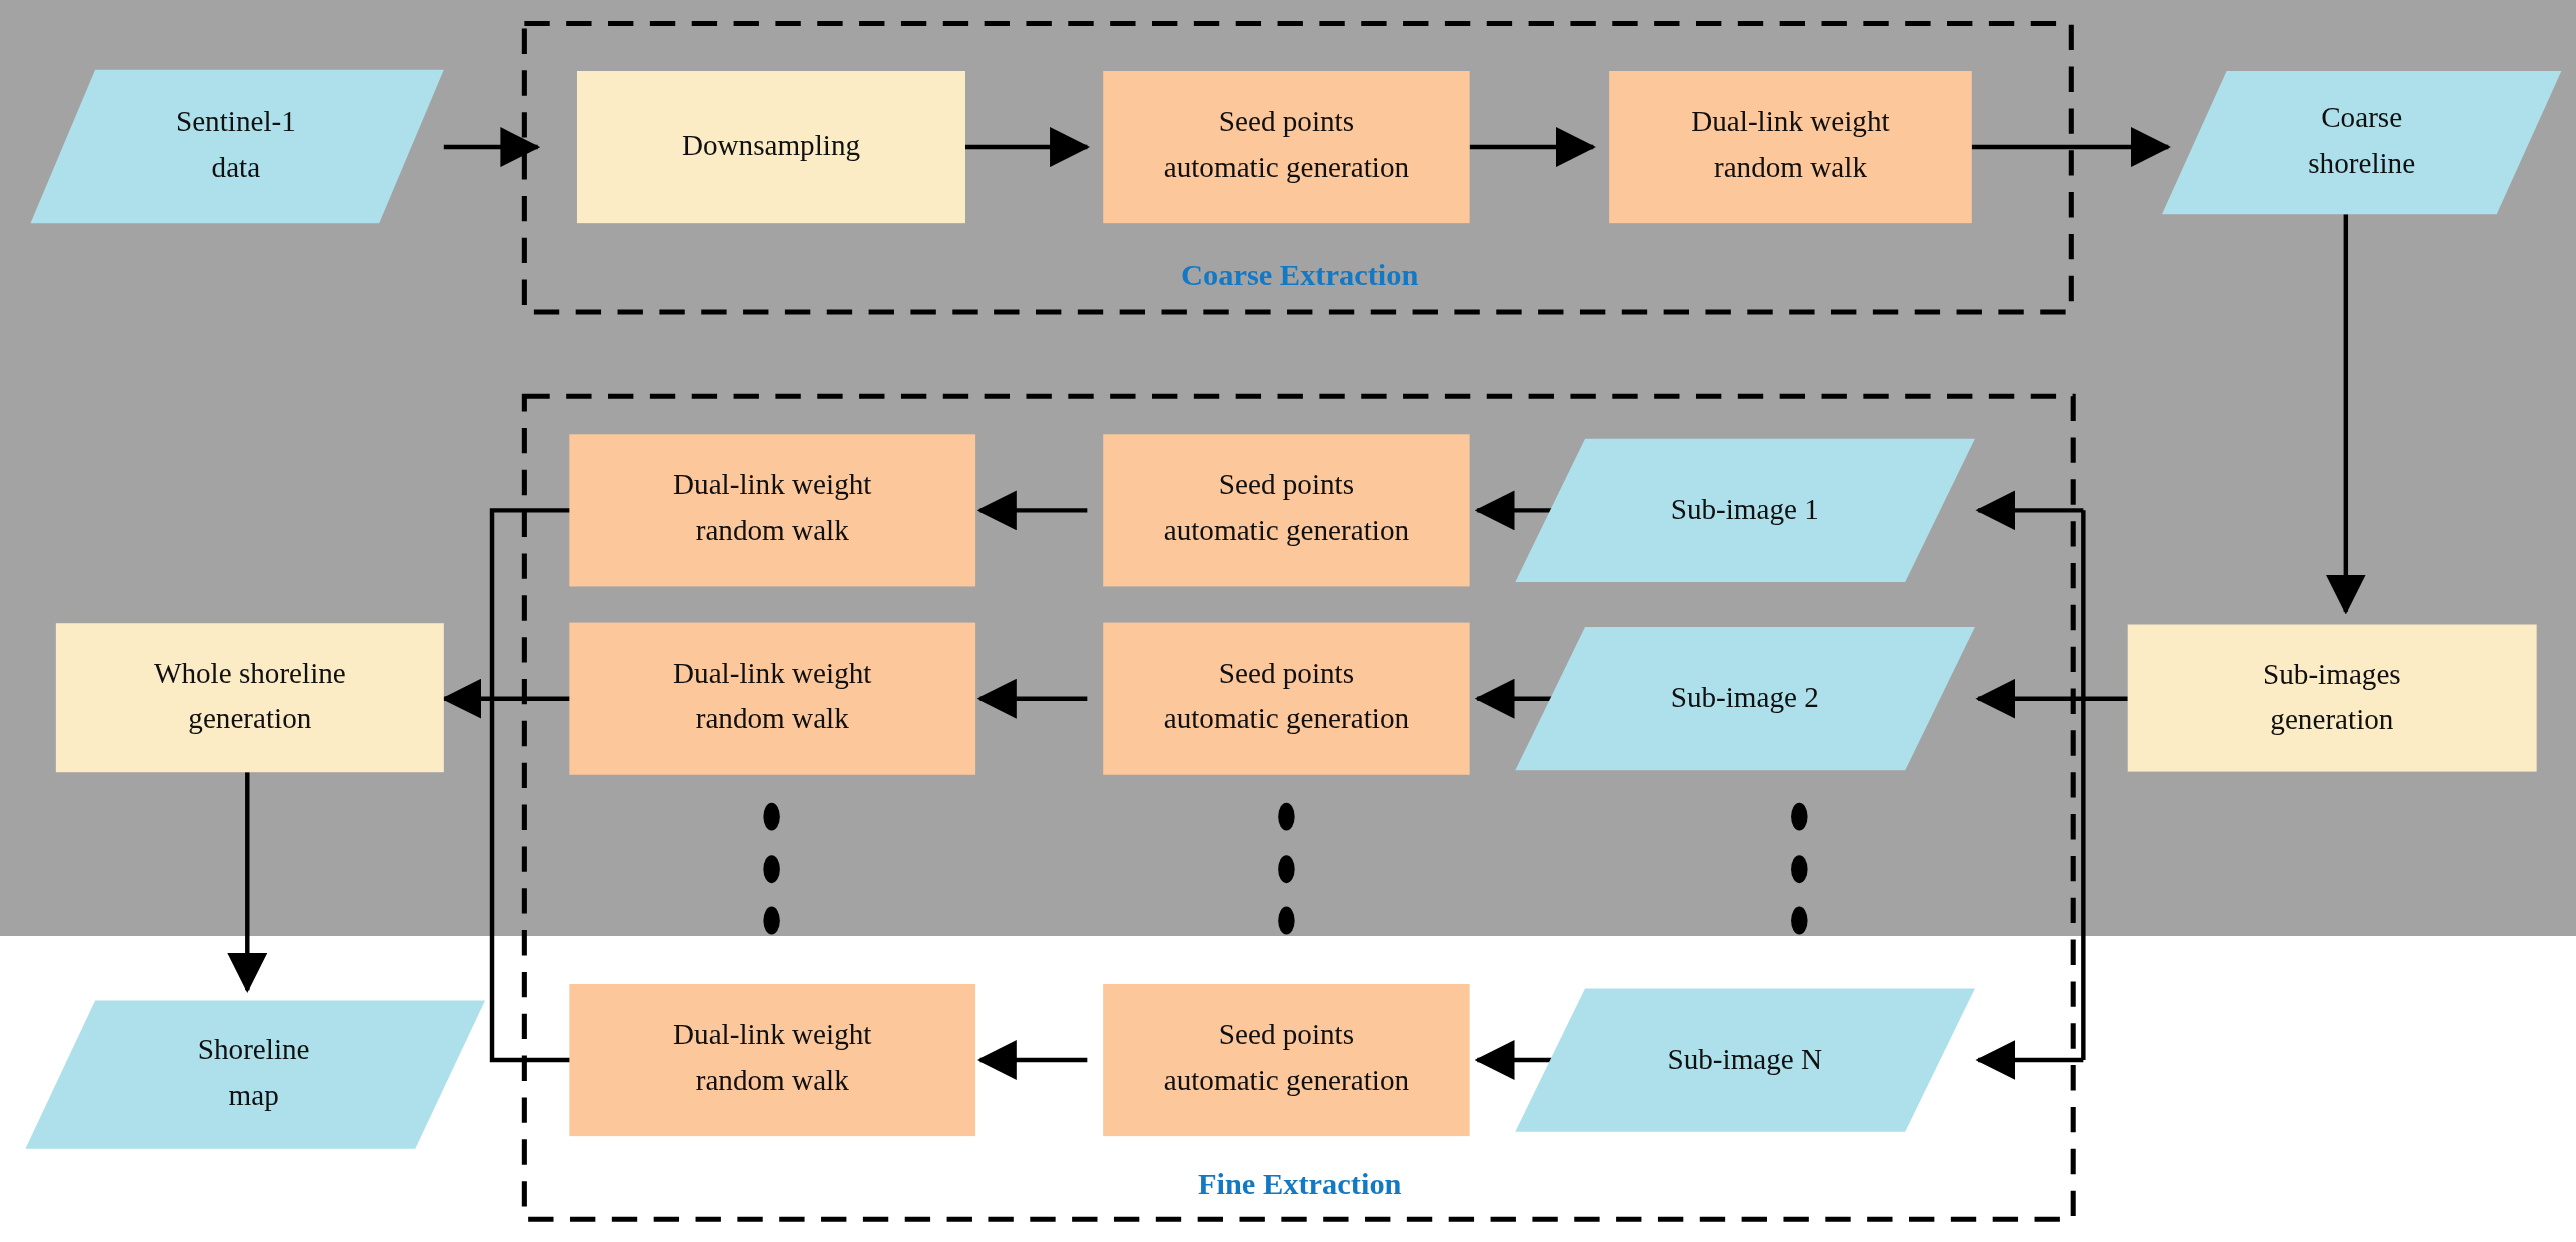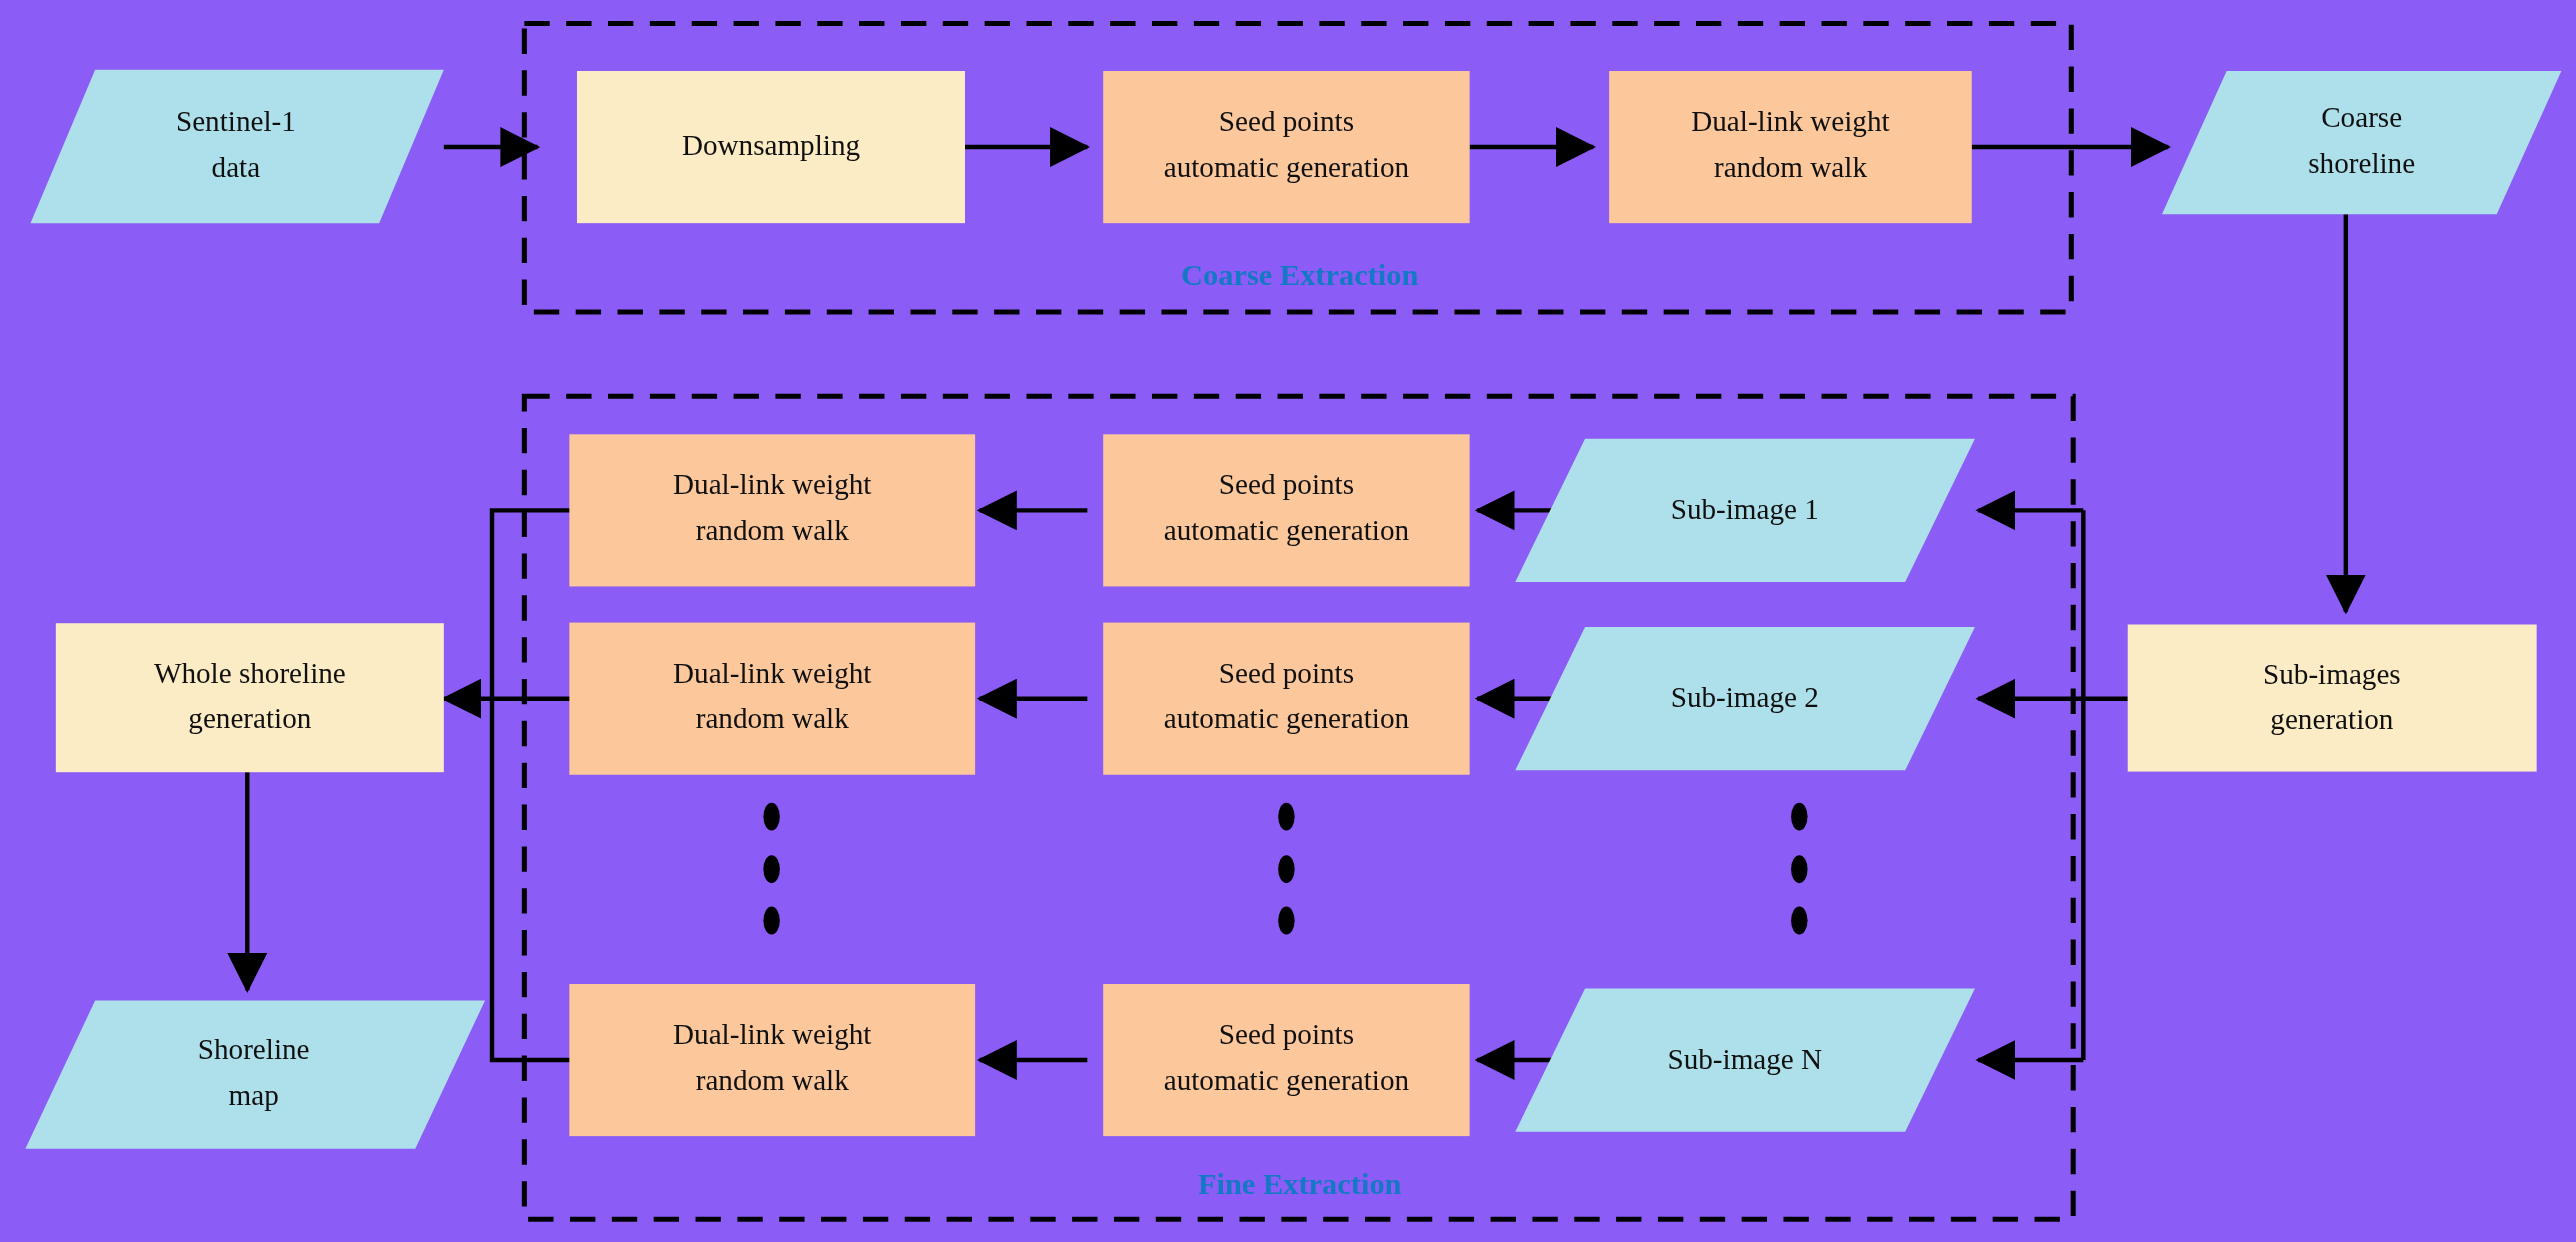--- a/index.html
+++ b/index.html
@@ -1,21 +1,21 @@
 <!DOCTYPE html>
 <html style="font-size:10px"><head>
 <meta charset="utf-8">
 <style>
   html,body{margin:0;padding:0;background:#ffffff;}
   body{
     width:2576px;height:1242px;
     font-family:"Liberation Serif","DejaVu Serif",serif;
     overflow:hidden;
   }
-  #stage{position:relative;width:2576px;height:1242px;background:#8b5cf6;}
+  #stage{position:relative;width:2576px;height:936px;background:#a3a3a3;}
   svg#flow{position:absolute;left:0;top:0;width:2576px;height:1242px;}
   .nodeLabel{
     font-family:"Liberation Serif","DejaVu Serif",serif;
     font-size:46px;
     fill:#101010;
     text-anchor:middle;
     dominant-baseline:middle;
   }
   .groupLabel{
     font-family:"Liberation Serif","DejaVu Serif",serif;

